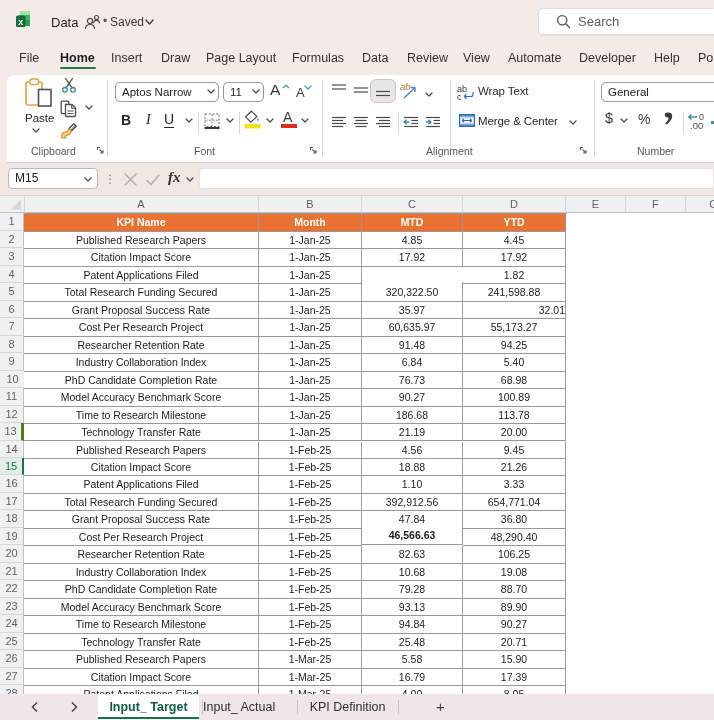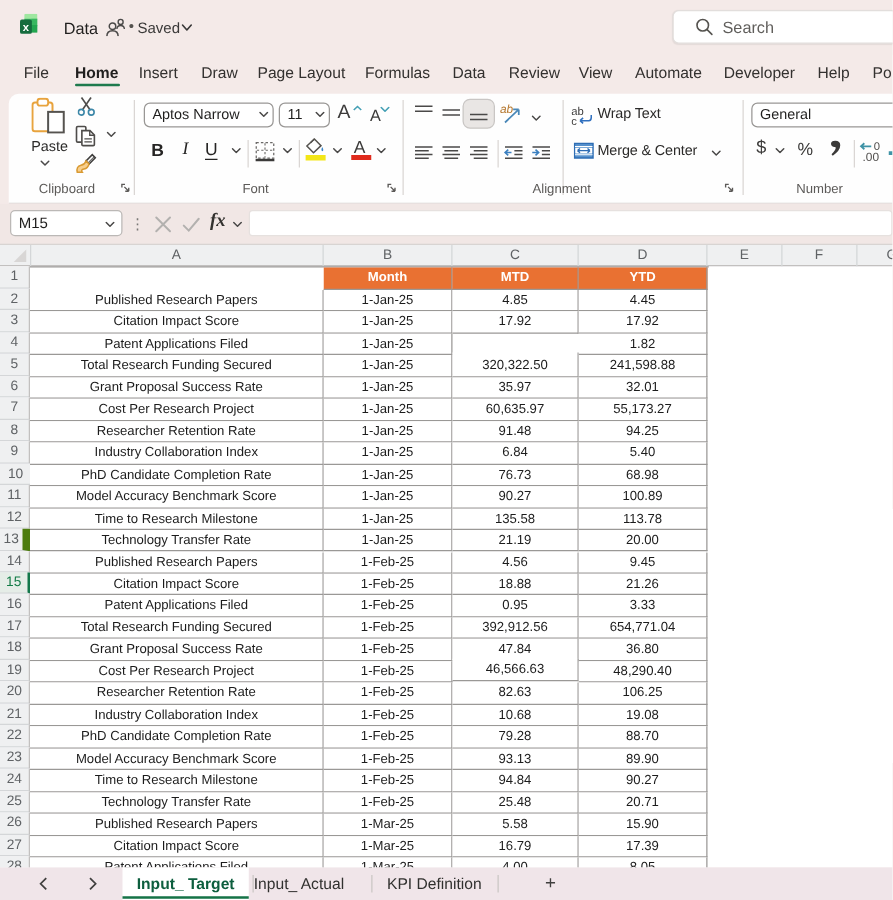--- a/index.html
+++ b/index.html
@@ -278,37 +278,38 @@
 <div class="abs rowh" style="left:0;top:52.34px;width:24px;height:17.47px;border-right:1px solid #c2c0bf;">3</div>
 <div class="abs rowh" style="left:0;top:69.81px;width:24px;height:17.47px;border-right:1px solid #c2c0bf;">4</div>
 <div class="abs rowh" style="left:0;top:87.28px;width:24px;height:17.47px;border-right:1px solid #c2c0bf;">5</div>
 <div class="abs rowh" style="left:0;top:104.75px;width:24px;height:17.47px;border-right:1px solid #c2c0bf;">6</div>
 <div class="abs rowh" style="left:0;top:122.22px;width:24px;height:17.47px;border-right:1px solid #c2c0bf;">7</div>
 <div class="abs rowh" style="left:0;top:139.69px;width:24px;height:17.47px;border-right:1px solid #c2c0bf;">8</div>
 <div class="abs rowh" style="left:0;top:157.16px;width:24px;height:17.47px;border-right:1px solid #c2c0bf;">9</div>
 <div class="abs rowh" style="left:0;top:174.63px;width:26px;height:17.47px;border-right:1px solid #c2c0bf;">10</div>
 <div class="abs rowh" style="left:0;top:192.10px;width:24px;height:17.47px;border-right:1px solid #c2c0bf;">11</div>
 <div class="abs rowh" style="left:0;top:209.57px;width:24px;height:17.47px;border-right:1px solid #c2c0bf;">12</div>
-<div class="abs rowh" style="left:0;top:227.04px;width:24px;height:17.47px;border-right:6px solid #4d7c0f;">13</div>
+<div class="abs rowh" style="left:0;top:227.04px;width:24px;height:17.47px;border-right:3px solid #4d7c0f;">13</div>
 <div class="abs rowh" style="left:0;top:244.51px;width:24px;height:17.47px;border-right:1px solid #c2c0bf;">14</div>
 <div class="abs rowh" style="left:0;top:261.98px;width:24px;height:17.47px;background:#e5ede7;color:#127c47;border-right:2px solid #13774a;">15</div>
 <div class="abs rowh" style="left:0;top:279.45px;width:24px;height:17.47px;border-right:1px solid #c2c0bf;">16</div>
 <div class="abs rowh" style="left:0;top:296.92px;width:24px;height:17.47px;border-right:1px solid #c2c0bf;">17</div>
 <div class="abs rowh" style="left:0;top:314.39px;width:24px;height:17.47px;border-right:1px solid #c2c0bf;">18</div>
 <div class="abs rowh" style="left:0;top:331.86px;width:24px;height:17.47px;border-right:1px solid #c2c0bf;">19</div>
 <div class="abs rowh" style="left:0;top:349.33px;width:24px;height:17.47px;border-right:1px solid #c2c0bf;">20</div>
 <div class="abs rowh" style="left:0;top:366.80px;width:24px;height:17.47px;border-right:1px solid #c2c0bf;">21</div>
 <div class="abs rowh" style="left:0;top:384.27px;width:24px;height:17.47px;border-right:1px solid #c2c0bf;">22</div>
 <div class="abs rowh" style="left:0;top:401.74px;width:24px;height:17.47px;border-right:1px solid #c2c0bf;">23</div>
 <div class="abs rowh" style="left:0;top:419.21px;width:24px;height:17.47px;border-right:1px solid #c2c0bf;">24</div>
 <div class="abs rowh" style="left:0;top:436.68px;width:24px;height:17.47px;border-right:1px solid #c2c0bf;">25</div>
 <div class="abs rowh" style="left:0;top:454.15px;width:24px;height:17.47px;border-right:1px solid #c2c0bf;">26</div>
 <div class="abs rowh" style="left:0;top:471.62px;width:24px;height:17.47px;border-right:1px solid #c2c0bf;">27</div>
 <div class="abs rowh" style="left:0;top:489.09px;width:24px;height:17.47px;border-right:1px solid #c2c0bf;">28</div>
 <div class="abs" style="left:24px;top:17.4px;width:543px;height:480.6px;border-top:1px solid #9a9896;box-sizing:border-box;">
+<div class="abs hcell" style="left:0.0px;top:0.00px;width:235.0px;height:17.47px;">KPI Name</div>
 <div class="abs hcell" style="left:235.0px;top:0.00px;width:103.0px;height:17.47px;">Month</div>
 <div class="abs hcell" style="left:338.0px;top:0.00px;width:101.0px;height:17.47px;">MTD</div>
 <div class="abs hcell" style="left:439.0px;top:0.00px;width:103.0px;height:17.47px;">YTD</div>
 <div class="abs dcell" style="left:0.0px;top:17.47px;width:235.0px;height:17.47px;">Published Research Papers</div>
 <div class="abs dcell" style="left:235.0px;top:17.47px;width:103.0px;height:17.47px;">1-Jan-25</div>
 <div class="abs dcell" style="left:338.0px;top:17.47px;width:101.0px;height:17.47px;">4.85</div>
 <div class="abs dcell" style="left:439.0px;top:17.47px;width:103.0px;height:17.47px;">4.45</div>
 <div class="abs dcell" style="left:0.0px;top:34.94px;width:235.0px;height:17.47px;">Citation Impact Score</div>
 <div class="abs dcell" style="left:235.0px;top:34.94px;width:103.0px;height:17.47px;">1-Jan-25</div>
 <div class="abs dcell" style="left:338.0px;top:34.94px;width:101.0px;height:17.47px;">17.92</div>
@@ -317,21 +318,21 @@
 <div class="abs dcell" style="left:235.0px;top:52.41px;width:103.0px;height:17.47px;">1-Jan-25</div>
 <div class="abs dcell" style="left:338.0px;top:68px;width:101.0px;height:17.47px;">1.76</div>
 <div class="abs dcell" style="left:439.0px;top:52.41px;width:103.0px;height:17.47px;">1.82</div>
 <div class="abs dcell" style="left:0.0px;top:69.88px;width:235.0px;height:17.47px;">Total Research Funding Secured</div>
 <div class="abs dcell" style="left:235.0px;top:69.88px;width:103.0px;height:17.47px;">1-Jan-25</div>
 <div class="abs dcell" style="left:338.0px;top:69.88px;width:101.0px;height:17.47px;">320,322.50</div>
 <div class="abs dcell" style="left:439.0px;top:69.88px;width:103.0px;height:17.47px;">241,598.88</div>
 <div class="abs dcell" style="left:0.0px;top:87.35px;width:235.0px;height:17.47px;">Grant Proposal Success Rate</div>
 <div class="abs dcell" style="left:235.0px;top:87.35px;width:103.0px;height:17.47px;">1-Jan-25</div>
 <div class="abs dcell" style="left:338.0px;top:87.35px;width:101.0px;height:17.47px;">35.97</div>
-<div class="abs dcell" style="left:439.0px;top:87.35px;width:103.0px;height:17.47px;">32.01</div>
+<div class="abs dcell" style="left:439.0px;top:87.35px;width:103.0px;height:17.47px;text-align:right;">32.01</div>
 <div class="abs dcell" style="left:0.0px;top:104.82px;width:235.0px;height:17.47px;">Cost Per Research Project</div>
 <div class="abs dcell" style="left:235.0px;top:104.82px;width:103.0px;height:17.47px;">1-Jan-25</div>
 <div class="abs dcell" style="left:338.0px;top:104.82px;width:101.0px;height:17.47px;">60,635.97</div>
 <div class="abs dcell" style="left:439.0px;top:104.82px;width:103.0px;height:17.47px;">55,173.27</div>
 <div class="abs dcell" style="left:0.0px;top:122.29px;width:235.0px;height:17.47px;">Researcher Retention Rate</div>
 <div class="abs dcell" style="left:235.0px;top:122.29px;width:103.0px;height:17.47px;">1-Jan-25</div>
 <div class="abs dcell" style="left:338.0px;top:122.29px;width:101.0px;height:17.47px;">91.48</div>
 <div class="abs dcell" style="left:439.0px;top:122.29px;width:103.0px;height:17.47px;">94.25</div>
 <div class="abs dcell" style="left:0.0px;top:139.76px;width:235.0px;height:17.47px;">Industry Collaboration Index</div>
 <div class="abs dcell" style="left:235.0px;top:139.76px;width:103.0px;height:17.47px;">1-Jan-25</div>
@@ -340,49 +341,49 @@
 <div class="abs dcell" style="left:0.0px;top:157.23px;width:235.0px;height:17.47px;">PhD Candidate Completion Rate</div>
 <div class="abs dcell" style="left:235.0px;top:157.23px;width:103.0px;height:17.47px;">1-Jan-25</div>
 <div class="abs dcell" style="left:338.0px;top:157.23px;width:101.0px;height:17.47px;">76.73</div>
 <div class="abs dcell" style="left:439.0px;top:157.23px;width:103.0px;height:17.47px;">68.98</div>
 <div class="abs dcell" style="left:0.0px;top:174.70px;width:235.0px;height:17.47px;">Model Accuracy Benchmark Score</div>
 <div class="abs dcell" style="left:235.0px;top:174.70px;width:103.0px;height:17.47px;">1-Jan-25</div>
 <div class="abs dcell" style="left:338.0px;top:174.70px;width:101.0px;height:17.47px;">90.27</div>
 <div class="abs dcell" style="left:439.0px;top:174.70px;width:103.0px;height:17.47px;">100.89</div>
 <div class="abs dcell" style="left:0.0px;top:192.17px;width:235.0px;height:17.47px;">Time to Research Milestone</div>
 <div class="abs dcell" style="left:235.0px;top:192.17px;width:103.0px;height:17.47px;">1-Jan-25</div>
-<div class="abs dcell" style="left:338.0px;top:192.17px;width:101.0px;height:17.47px;">135.58</div>
+<div class="abs dcell" style="left:338.0px;top:192.17px;width:101.0px;height:17.47px;">186.68</div>
 <div class="abs dcell" style="left:439.0px;top:192.17px;width:103.0px;height:17.47px;">113.78</div>
 <div class="abs dcell" style="left:0.0px;top:209.64px;width:235.0px;height:17.47px;">Technology Transfer Rate</div>
 <div class="abs dcell" style="left:235.0px;top:209.64px;width:103.0px;height:17.47px;">1-Jan-25</div>
 <div class="abs dcell" style="left:338.0px;top:209.64px;width:101.0px;height:17.47px;">21.19</div>
 <div class="abs dcell" style="left:439.0px;top:209.64px;width:103.0px;height:17.47px;">20.00</div>
 <div class="abs dcell" style="left:0.0px;top:227.11px;width:235.0px;height:17.47px;">Published Research Papers</div>
 <div class="abs dcell" style="left:235.0px;top:227.11px;width:103.0px;height:17.47px;">1-Feb-25</div>
 <div class="abs dcell" style="left:338.0px;top:227.11px;width:101.0px;height:17.47px;">4.56</div>
 <div class="abs dcell" style="left:439.0px;top:227.11px;width:103.0px;height:17.47px;">9.45</div>
 <div class="abs dcell" style="left:0.0px;top:244.58px;width:235.0px;height:17.47px;">Citation Impact Score</div>
 <div class="abs dcell" style="left:235.0px;top:244.58px;width:103.0px;height:17.47px;">1-Feb-25</div>
 <div class="abs dcell" style="left:338.0px;top:244.58px;width:101.0px;height:17.47px;">18.88</div>
 <div class="abs dcell" style="left:439.0px;top:244.58px;width:103.0px;height:17.47px;">21.26</div>
 <div class="abs dcell" style="left:0.0px;top:262.05px;width:235.0px;height:17.47px;">Patent Applications Filed</div>
 <div class="abs dcell" style="left:235.0px;top:262.05px;width:103.0px;height:17.47px;">1-Feb-25</div>
-<div class="abs dcell" style="left:338.0px;top:262.05px;width:101.0px;height:17.47px;">0.95</div>
+<div class="abs dcell" style="left:338.0px;top:262.05px;width:101.0px;height:17.47px;">1.10</div>
 <div class="abs dcell" style="left:439.0px;top:262.05px;width:103.0px;height:17.47px;">3.33</div>
 <div class="abs dcell" style="left:0.0px;top:279.52px;width:235.0px;height:17.47px;">Total Research Funding Secured</div>
 <div class="abs dcell" style="left:235.0px;top:279.52px;width:103.0px;height:17.47px;">1-Feb-25</div>
 <div class="abs dcell" style="left:338.0px;top:279.52px;width:101.0px;height:17.47px;">392,912.56</div>
 <div class="abs dcell" style="left:439.0px;top:279.52px;width:103.0px;height:17.47px;">654,771.04</div>
 <div class="abs dcell" style="left:0.0px;top:296.99px;width:235.0px;height:17.47px;">Grant Proposal Success Rate</div>
 <div class="abs dcell" style="left:235.0px;top:296.99px;width:103.0px;height:17.47px;">1-Feb-25</div>
 <div class="abs dcell" style="left:338.0px;top:296.99px;width:101.0px;height:17.47px;">47.84</div>
 <div class="abs dcell" style="left:439.0px;top:296.99px;width:103.0px;height:17.47px;">36.80</div>
 <div class="abs dcell" style="left:0.0px;top:314.46px;width:235.0px;height:17.47px;">Cost Per Research Project</div>
 <div class="abs dcell" style="left:235.0px;top:314.46px;width:103.0px;height:17.47px;">1-Feb-25</div>
-<div class="abs dcell" style="left:338.0px;top:313px;width:101.0px;height:17.47px;">46,566.63</div>
+<div class="abs dcell" style="left:338.0px;top:313px;width:101.0px;height:17.47px;font-weight:bold;">46,566.63</div>
 <div class="abs dcell" style="left:439.0px;top:314.46px;width:103.0px;height:17.47px;">48,290.40</div>
 <div class="abs dcell" style="left:0.0px;top:331.93px;width:235.0px;height:17.47px;">Researcher Retention Rate</div>
 <div class="abs dcell" style="left:235.0px;top:331.93px;width:103.0px;height:17.47px;">1-Feb-25</div>
 <div class="abs dcell" style="left:338.0px;top:331.93px;width:101.0px;height:17.47px;">82.63</div>
 <div class="abs dcell" style="left:439.0px;top:331.93px;width:103.0px;height:17.47px;">106.25</div>
 <div class="abs dcell" style="left:0.0px;top:349.40px;width:235.0px;height:17.47px;">Industry Collaboration Index</div>
 <div class="abs dcell" style="left:235.0px;top:349.40px;width:103.0px;height:17.47px;">1-Feb-25</div>
 <div class="abs dcell" style="left:338.0px;top:349.40px;width:101.0px;height:17.47px;">10.68</div>
 <div class="abs dcell" style="left:439.0px;top:349.40px;width:103.0px;height:17.47px;">19.08</div>
 <div class="abs dcell" style="left:0.0px;top:366.87px;width:235.0px;height:17.47px;">PhD Candidate Completion Rate</div>

